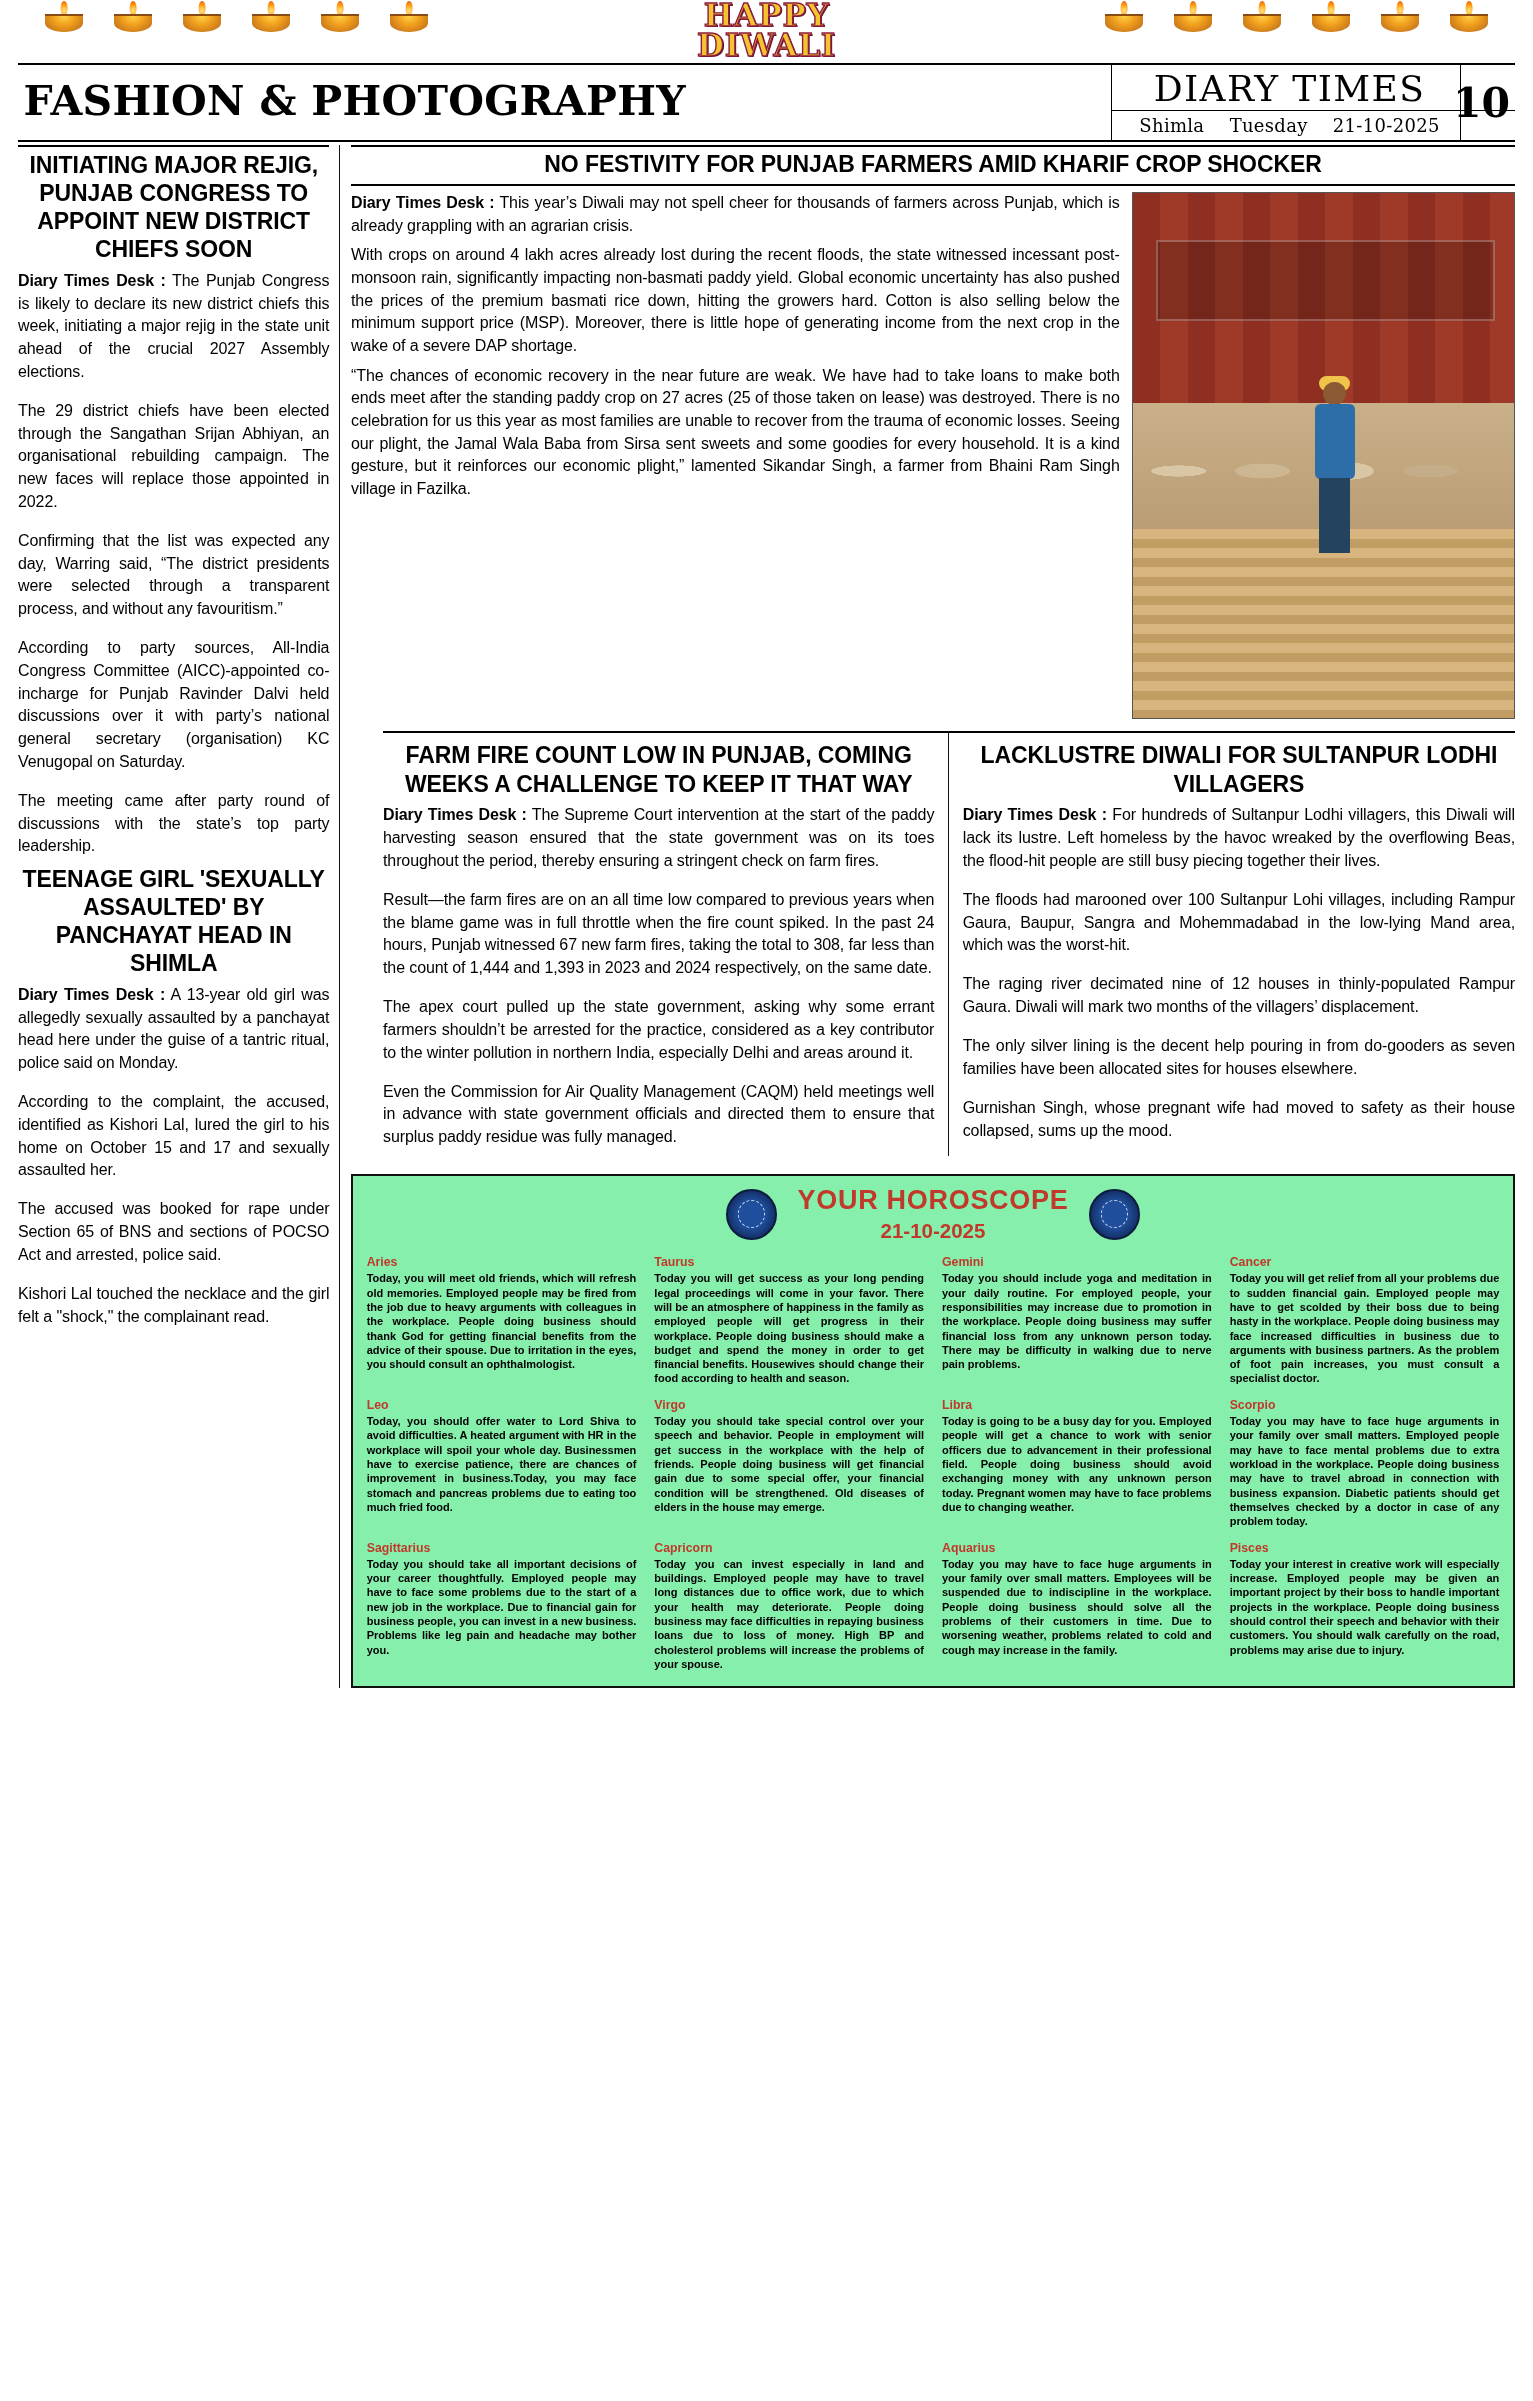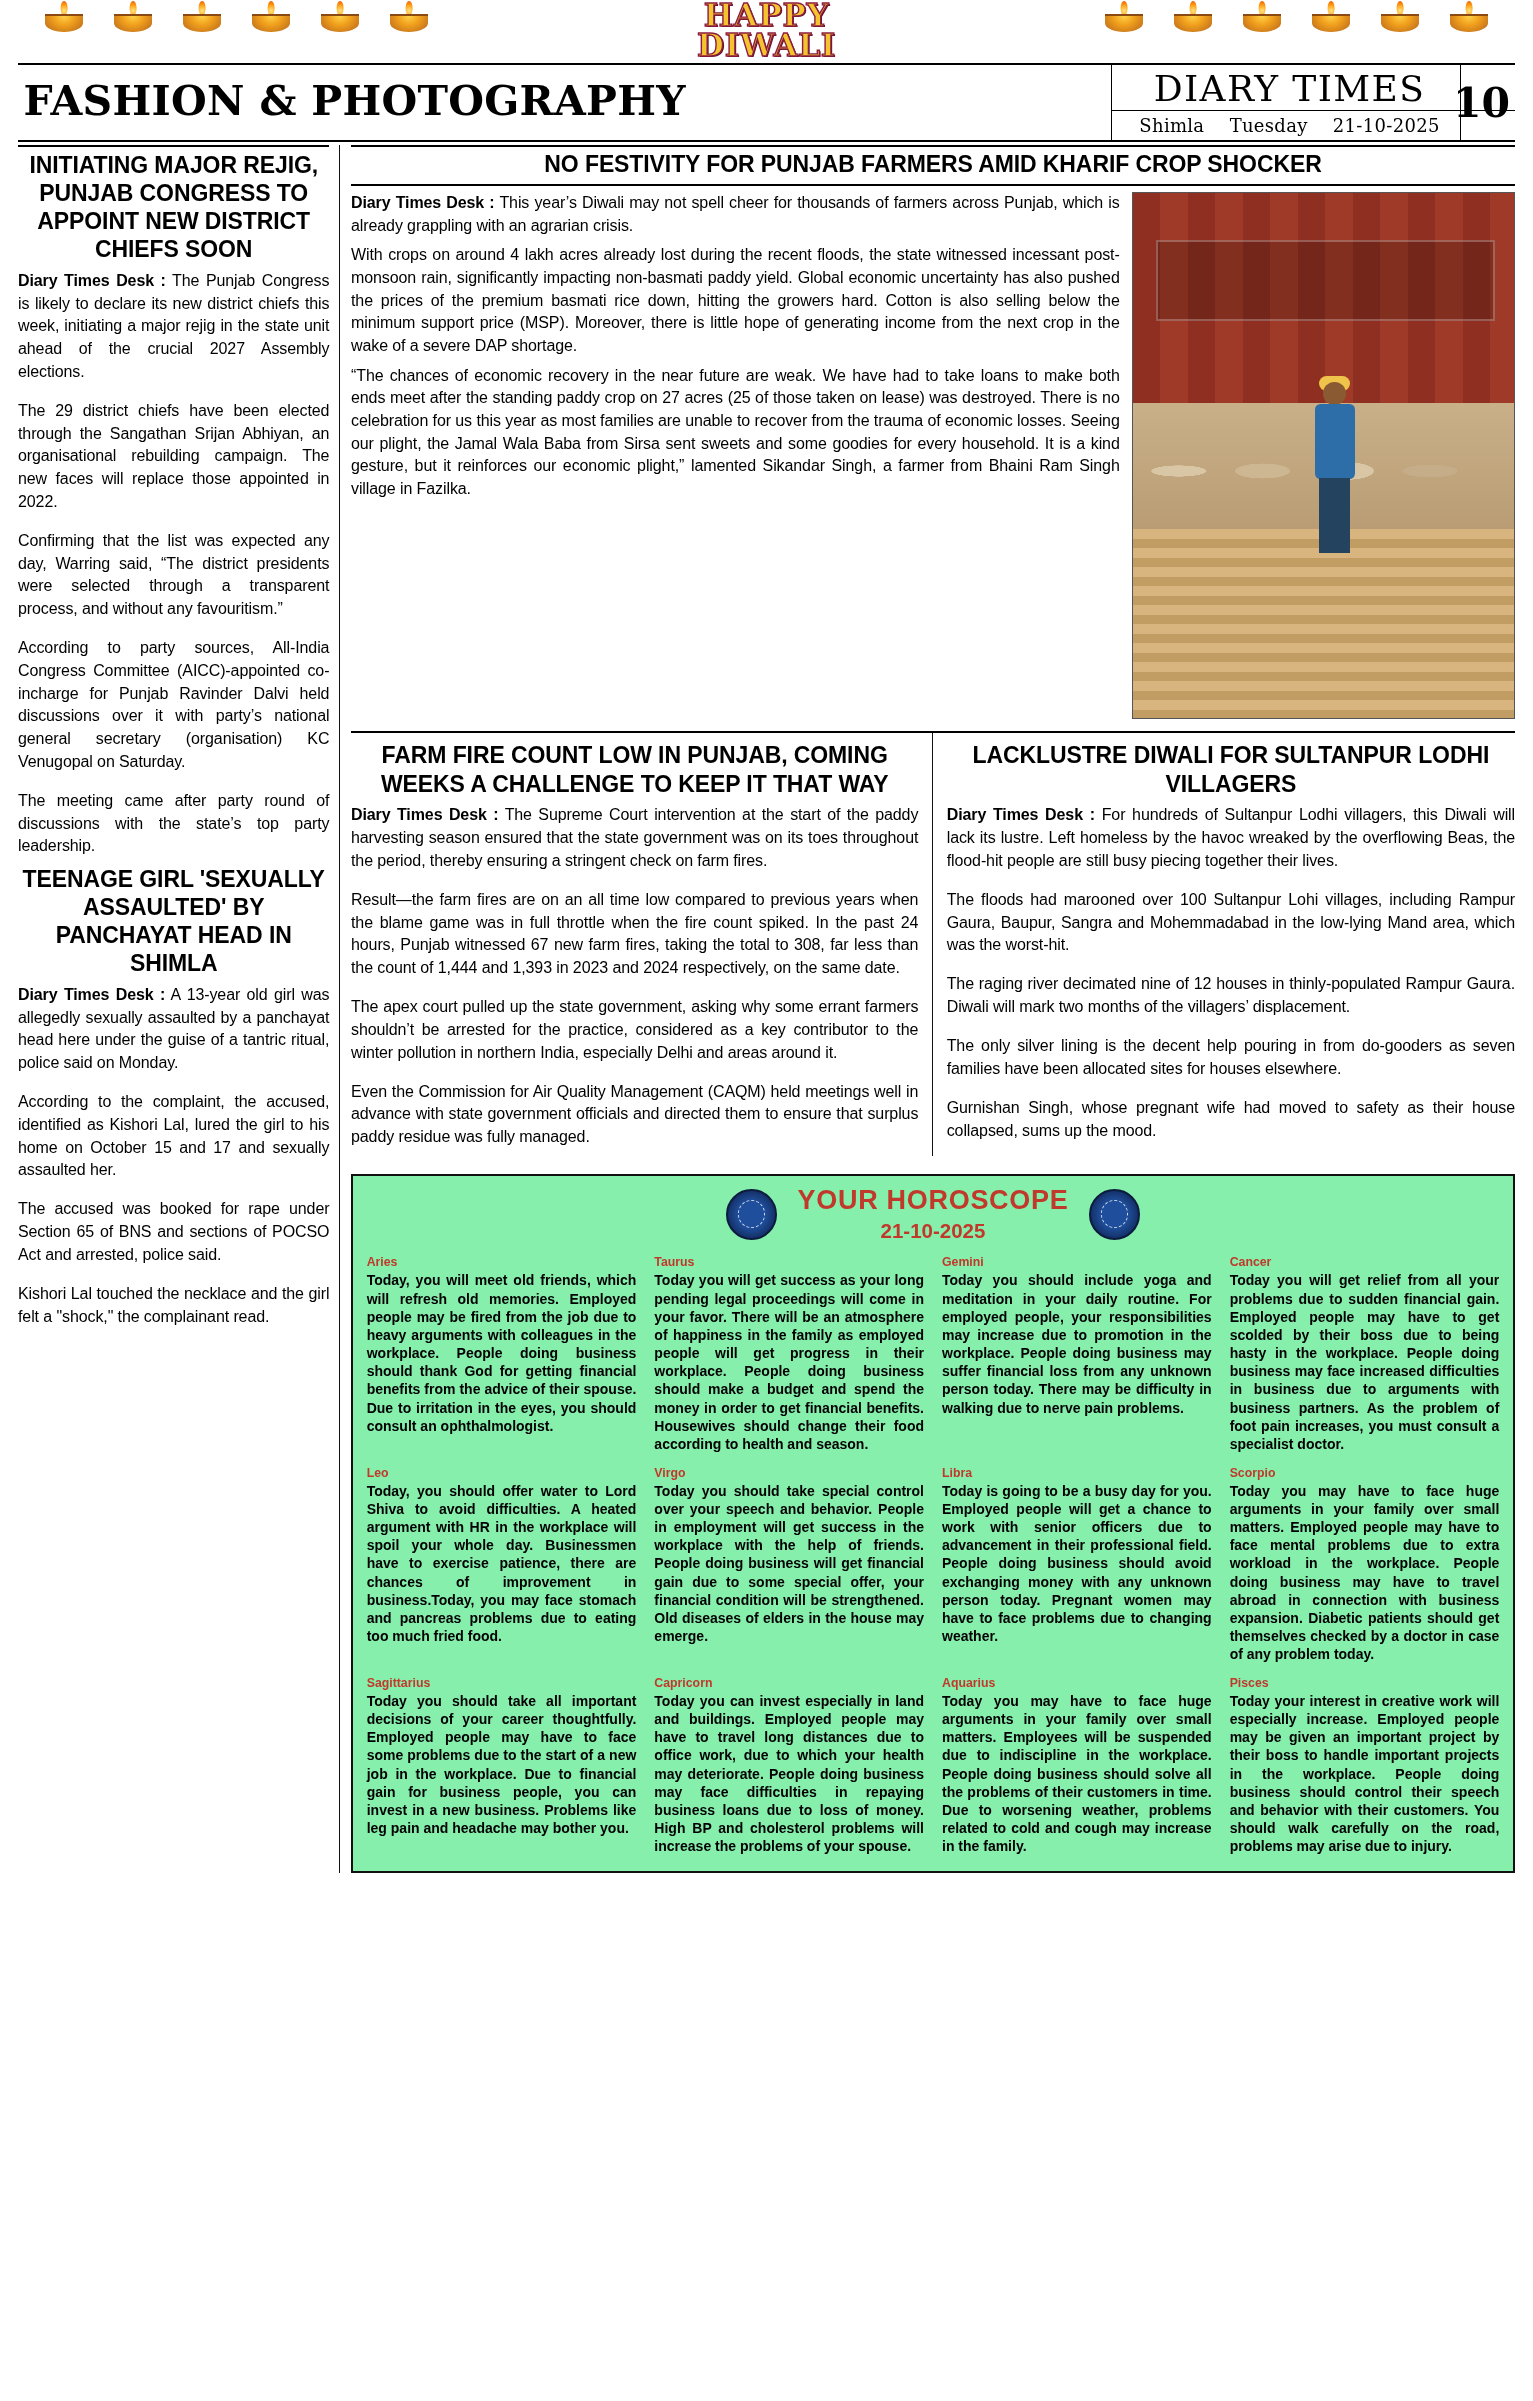--- a/index.html
+++ b/index.html
@@ -195,21 +195,21 @@
   }
   .ph-person {
     position: absolute; left: 46%; top: 36%; width: 53px; height: 171px;
   }
   .ph-person .head { position: absolute; left: 15px; top: 0; width: 23px; height: 23px; border-radius: 50%; background: #8a5a33; }
   .ph-person .turb { position: absolute; left: 11px; top: -5.5px; width: 31px; height: 15px; border-radius: 8.2px; background: #f0c34a; }
   .ph-person .torso { position: absolute; left: 6.8px; top: 22px; width: 40px; height: 75px; background: #2e6ea8; border-radius: 5.5px; }
   .ph-person .legs { position: absolute; left: 11px; top: 96px; width: 31px; height: 75px; background: #23435f; }
 
   
-  .band2 { display: flex; gap: 0; margin-top: 12.3px; border-top: 2.1px solid #000; }
+  .band2 { display: flex; gap: 0; margin-top: 12.3px; border-top: 2.1px solid #000; margin-left: 32px; }
   .band2 .b2c1 { flex: 1 1 50%; padding: 5.5px 13.7px 0 0; border-right: 1.4px solid #111; }
   .band2 .b2c2 { flex: 1 1 50%; padding: 5.5px 0 0 13.7px; }
 
   
   .horo-wrap {
     margin-top: 18px;
     border: 2.7px solid #111;
     background: #86efac;
     padding: 9.6px 13.7px 15px 13.7px;
   }
@@ -236,21 +236,21 @@
     border: 1.4px dashed #cfd8ea;
   }
   .horo-grid {
     display: grid;
     grid-template-columns: repeat(4, 1fr);
     gap: 12.3px 18px;
     margin-top: 12.3px;
   }
   .sign { }
   .sign .nm { color: #c0392b; font-weight: bold; font-size: 12.3px; margin-bottom: 2.1px; }
-  .sign .tx { font-size: 14px; line-height: 1.3; text-align: justify; font-weight: bold; }
+  .sign .tx { font-size: 11px; line-height: 1.3; text-align: justify; font-weight: bold; }
 </style>
 </head>
 <body>
 
 <div class="page">
 
   <div class="banner">
     <div class="diya-row">
       <div class="diya">
           <div class="flame"></div>

